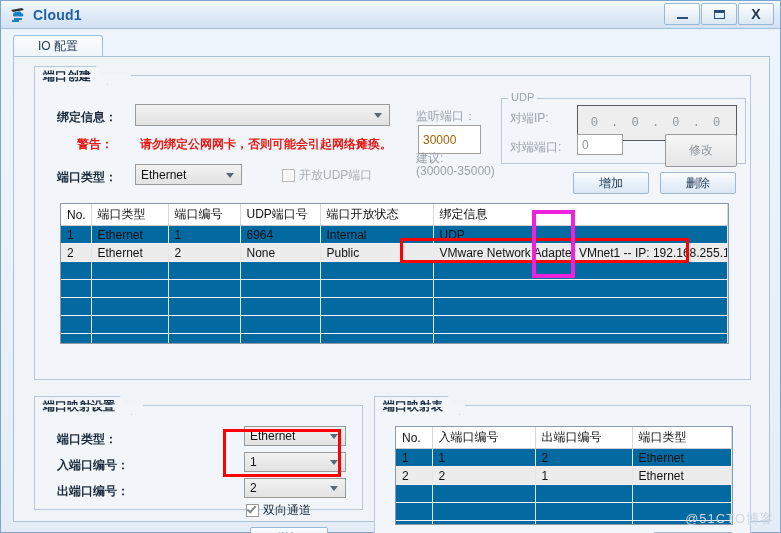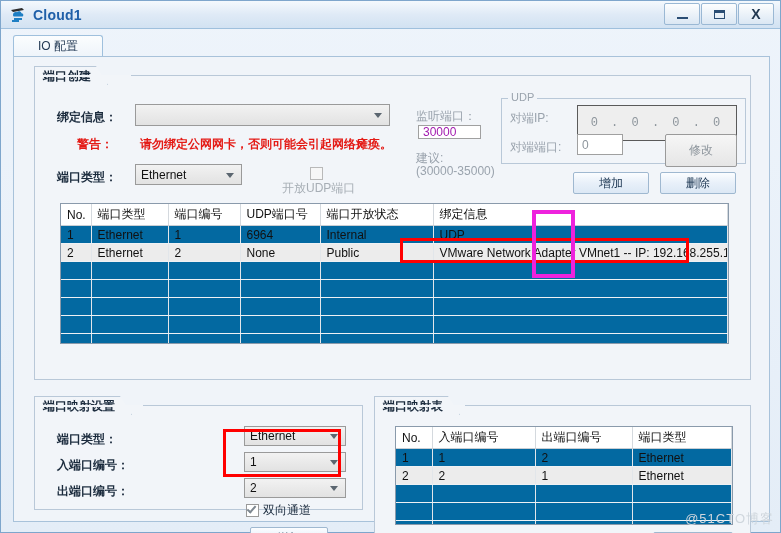--- a/index.html
+++ b/index.html
@@ -136,21 +136,21 @@
     border: 1px solid #9a9a9a; color: #222;
   }
 
   
   .cb { position: absolute; display: flex; align-items: center; font-size: 12px; color:#1b2b3d; }
   .cb .box {
     width: 13px; height: 13px; border: 1px solid #9a9a9a; background: #fff;
     margin-right: 4px; position: relative; flex: none;
   }
   .cb.dis .box { border-color:#b9b9b9; background:#f7f7f7; }
-  .cb.dis { color:#a7aeb5;flex-direction:column; }
+  .cb.dis { color:#a7aeb5; }
   .cb .box .tick {
     position: absolute; left: 2px; top: -1px;
     width: 5px; height: 9px;
     border: solid #7d8790; border-width: 0 2px 2px 0;
     transform: rotate(42deg);
   }
 
   
   .tablewrap {
     position: absolute; background: #0369a1; border: 1px solid #8a9aab;
@@ -237,21 +237,21 @@
         <span>Ethernet</span>
         <span class="arrow"></span>
       </div>
 
       <div class="cb dis" style="left:247px; top:91px;">
         <span class="box"></span>
         <span>开放UDP端口</span>
       </div>
 
       <div class="lbl lbl-gray" style="left:381px; top:32px;">监听端口：</div>
-      <div class="input input-flat" style="left:383px; top:49px; width:63px; height:14px; color:#a21caf;">30000</div>
+      <div class="input input-flat" style="left:383px; top:49px; width:63px; height:29px; color:#a16207;">30000</div>
       <div class="lbl lbl-gray" style="left:381px; top:74px;">建议:</div>
       <div class="lbl lbl-gray" style="left:381px; top:88px;">(30000-35000)</div>
 
       <div class="group" style="left:466px; top:22px; width:245px; height:66px; background:#f2f5f9;">
         <div class="lbl lbl-gray" style="left:6px; top:-8px; background:#f2f5f9; padding:0 3px; font-size:11px;">UDP</div>
 
         <div class="lbl lbl-gray" style="left:8px; top:11px;">对端IP:</div>
         <div class="input input-dis" style="left:75px; top:6px; width:160px; height:36px;">0 . 0 . 0 . 0</div>
 
         <div class="lbl lbl-gray" style="left:8px; top:40px;">对端端口:</div>

